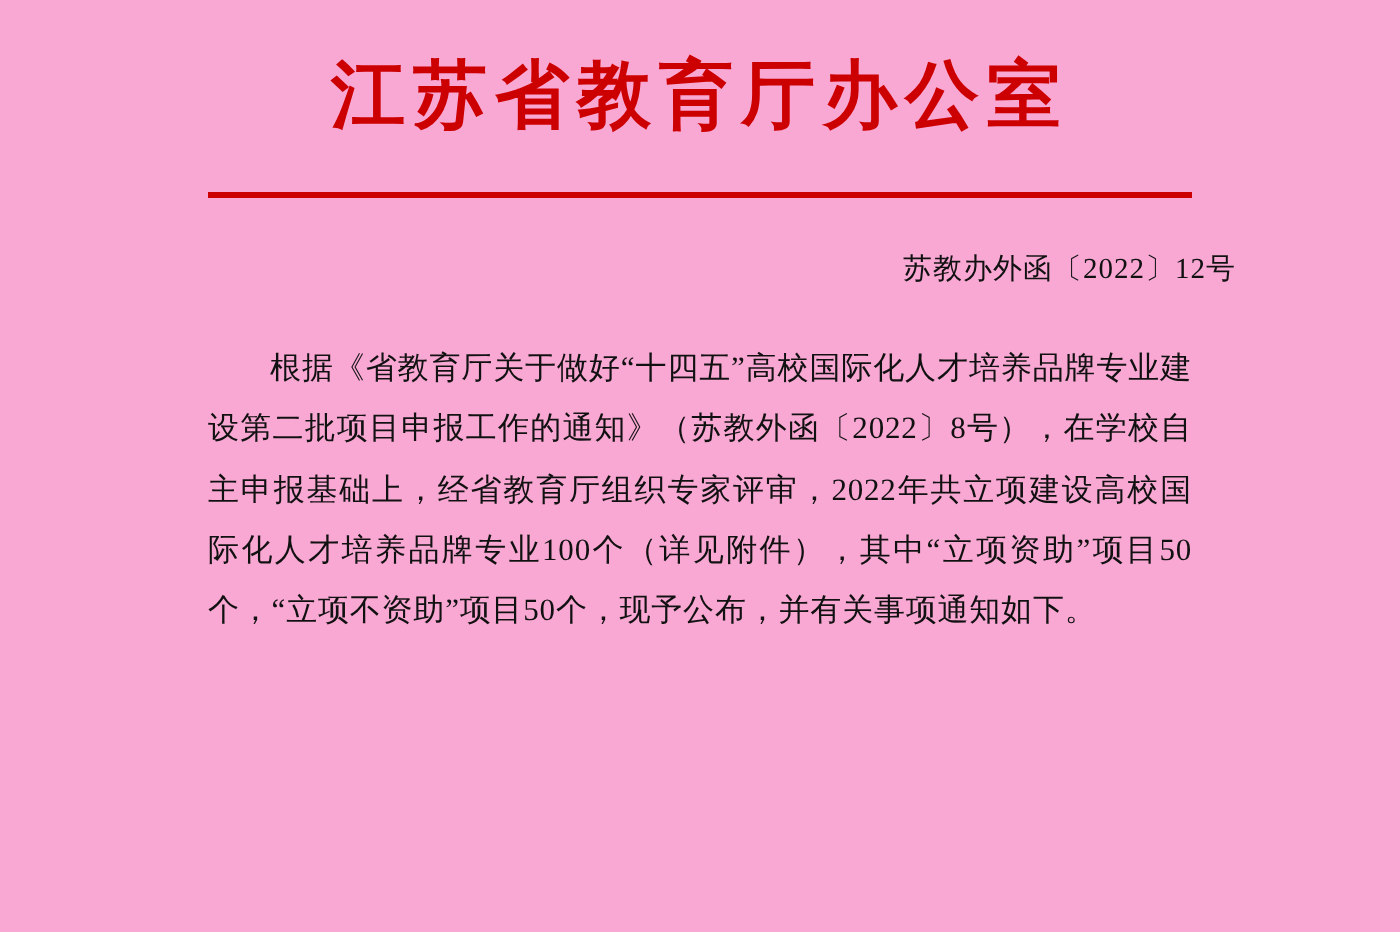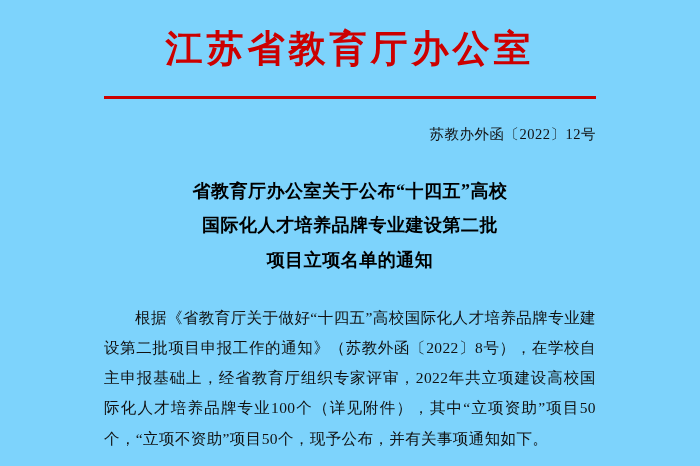--- a/index.html
+++ b/index.html
@@ -10,21 +10,21 @@
     width: 700px;
     height: 466px;
     background: #ffffff;
     font-family: "Liberation Serif", serif;
     overflow: hidden;
   }
   .page {
     position: relative;
     width: 700px;
     height: 466px;
-    background: #7dd3fc;
+    background: #f9a8d4;
     box-sizing: border-box;
   }
   .doc-header {
     padding-top: 26px;
     text-align: center;
   }
   .doc-title {
     font-family: "Liberation Serif", serif;
     font-weight: bold;
     color: #cc0000;
@@ -34,21 +34,21 @@
     white-space: nowrap;
   }
   .red-rule {
     width: 492px;
     height: 3px;
     background: #cc0000;
     margin: 24px auto 0 auto;
   }
   .doc-number {
     text-align: right;
-    padding-right: 104px;
+    padding-right: 82px;
     margin-top: 26px;
     font-size: 14.5px;
     font-family: "Liberation Serif", serif;
     color: #111111;
     letter-spacing: 0.5px;
   }
   .subject {
     margin-top: 30px;
     text-align: center;
     font-size: 18px;
@@ -82,23 +82,18 @@
 
 <div class="page">
 
   <div class="doc-header">
     <div class="doc-title">江苏省教育厅办公室</div>
     <div class="red-rule"></div>
   </div>
 
   <div class="doc-number">苏教办外函〔2022〕12号</div>
 
-  <div class="subject">
-    <div class="line">省教育厅办公室关于公布“十四五”高校</div>
-    <div class="line">国际化人才培养品牌专业建设第二批</div>
-    <div class="line">项目立项名单的通知</div>
-  </div>
 
   <div class="body-block">
     <p class="para">根据《省教育厅关于做好“十四五”高校国际化人才培养品牌专业建设第二批项目申报工作的通知》（苏教外函〔2022〕8号），在学校自主申报基础上，经省教育厅组织专家评审，2022年共立项建设高校国际化人才培养品牌专业100个（详见附件），其中“立项资助”项目50个，“立项不资助”项目50个，现予公布，并有关事项通知如下。</p>
   </div>
 
 </div>
 
 </body></html>

